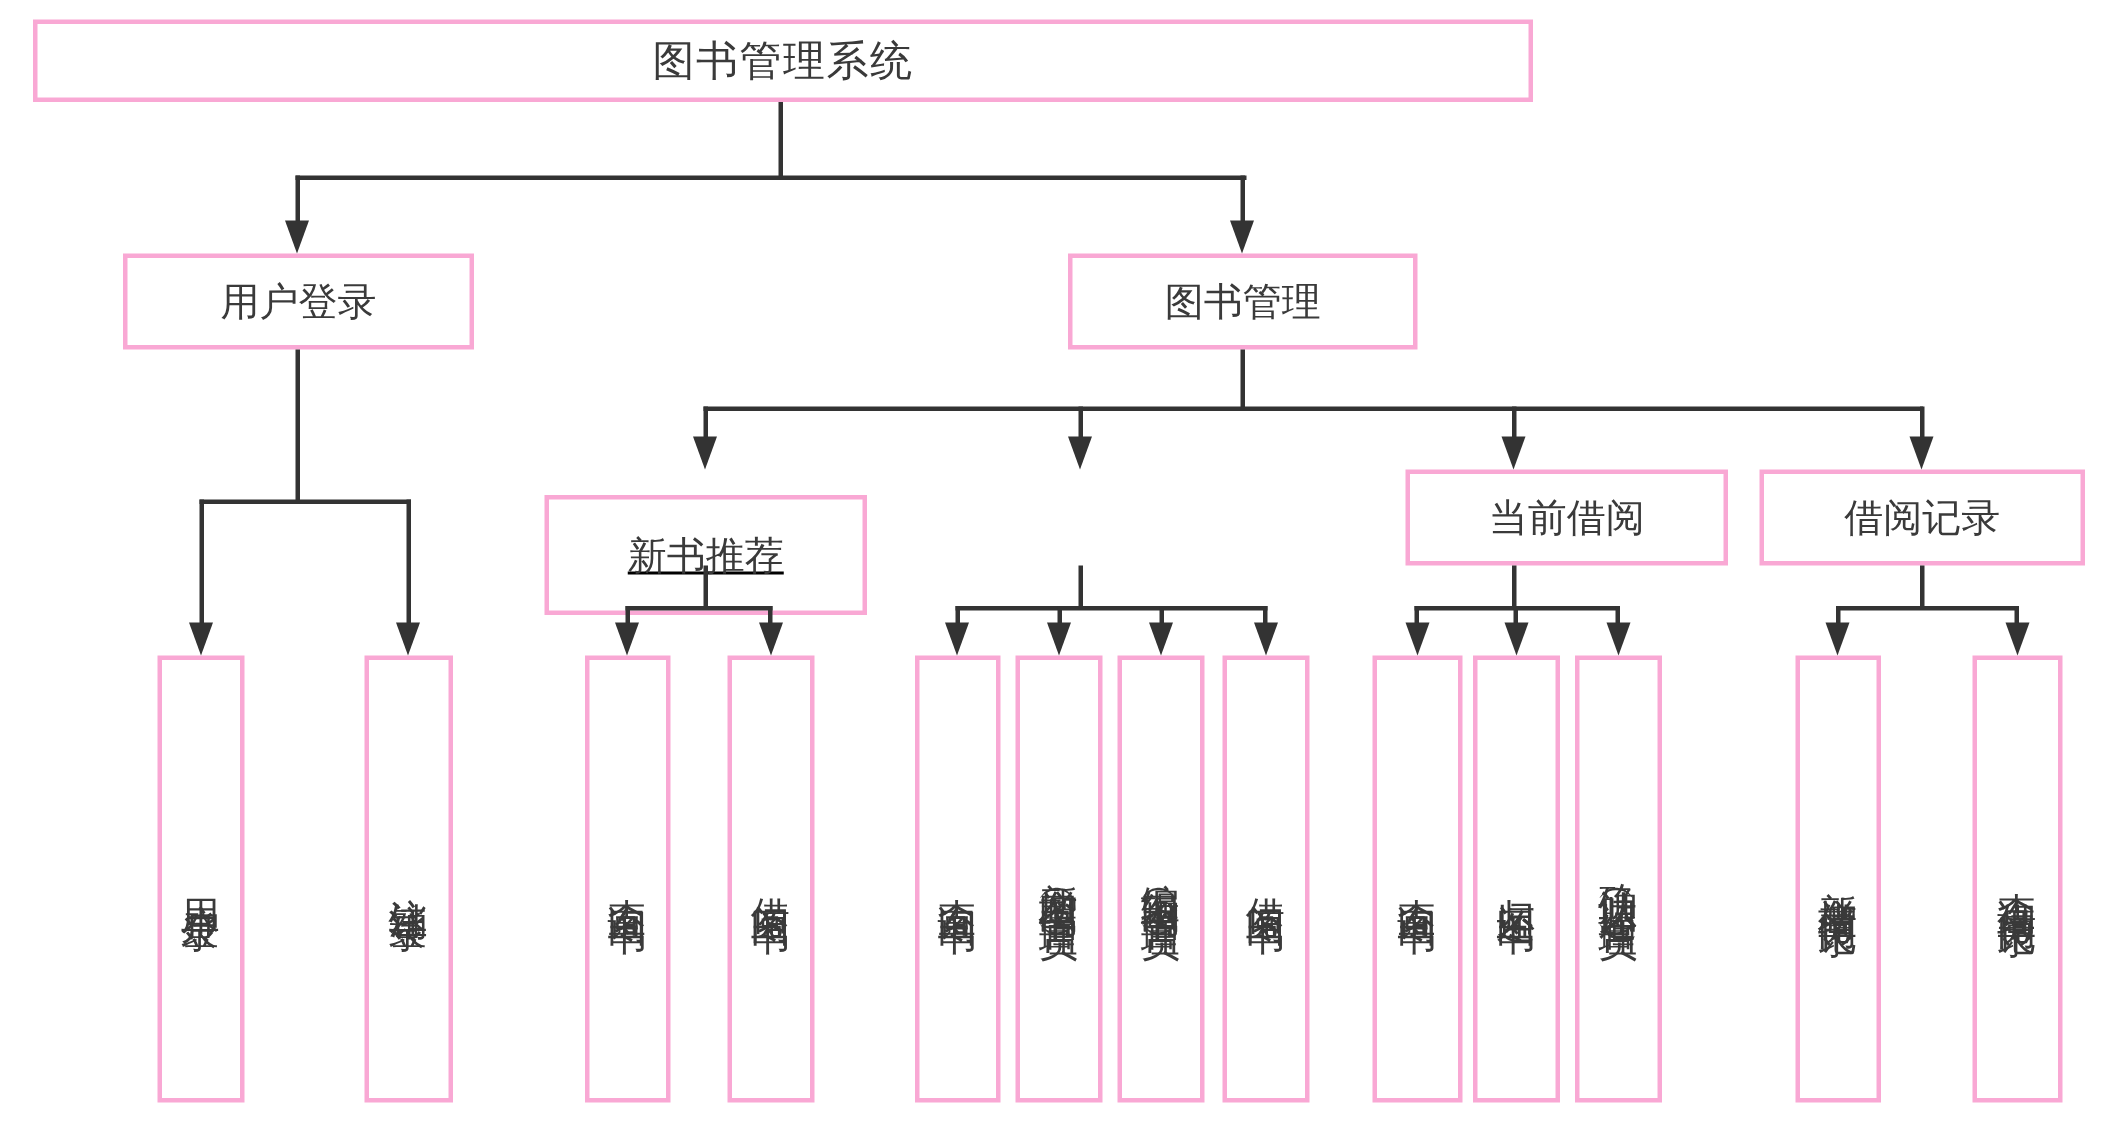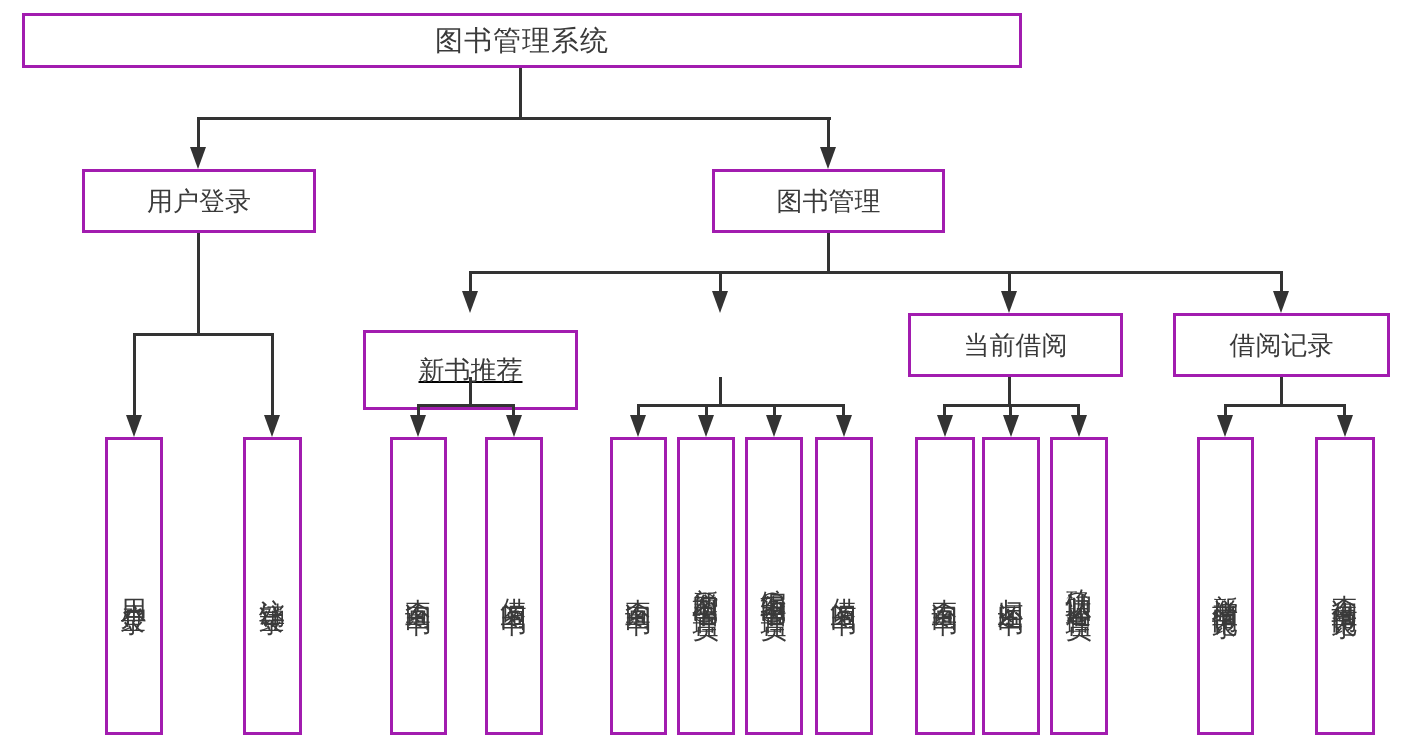--- a/index.html
+++ b/index.html
@@ -2,21 +2,21 @@
 <html><head>
 <meta charset="utf-8">
 <style>
   html,body { margin:0; padding:0; background:#ffffff; }
   .canvas {
     position:relative; width:1405px; height:747px; background:#ffffff;
     font-family:"Liberation Sans", sans-serif; overflow:hidden;
   }
   .box {
     position:absolute; box-sizing:border-box;
-    border:3px solid #a21caf; background:#ffffff;
+    border:3px solid #f9a8d4; background:#ffffff;
     display:flex; align-items:center; justify-content:center;
   }
   .lbl { font-size:26px; color:#3a3a3a; white-space:nowrap; }
   .root-box .lbl { font-size:28px; letter-spacing:1px; }
   .leaf .lbl {
     writing-mode:vertical-rl; text-orientation:mixed;
     letter-spacing:4px; line-height:1; font-size:26px;
   }
   .h, .v { position:absolute; background:#333333; }
   .ah {
@@ -44,21 +44,21 @@
 
   <div class="box" style="left:712px; top:169px; width:233px; height:64px;">
     <span class="lbl">图书管理</span>
   </div>
 
   <div class="box" style="left:363px; top:330px; width:215px; height:80px;text-decoration:underline;">
     <span class="lbl">新书推荐</span>
   </div>
 
 
-  <div class="box" style="left:908px; top:313px; width:215px; height:64px;">
+  <div class="box" style="left:937px; top:313px; width:215px; height:64px;">
     <span class="lbl">当前借阅</span>
   </div>
 
   <div class="box" style="left:1173px; top:313px; width:217px; height:64px;">
     <span class="lbl">借阅记录</span>
   </div>
 
   <div class="box leaf" style="left:105px; top:437px; width:58px; height:298px;">
     <span class="lbl">用户登录</span>
   </div>

